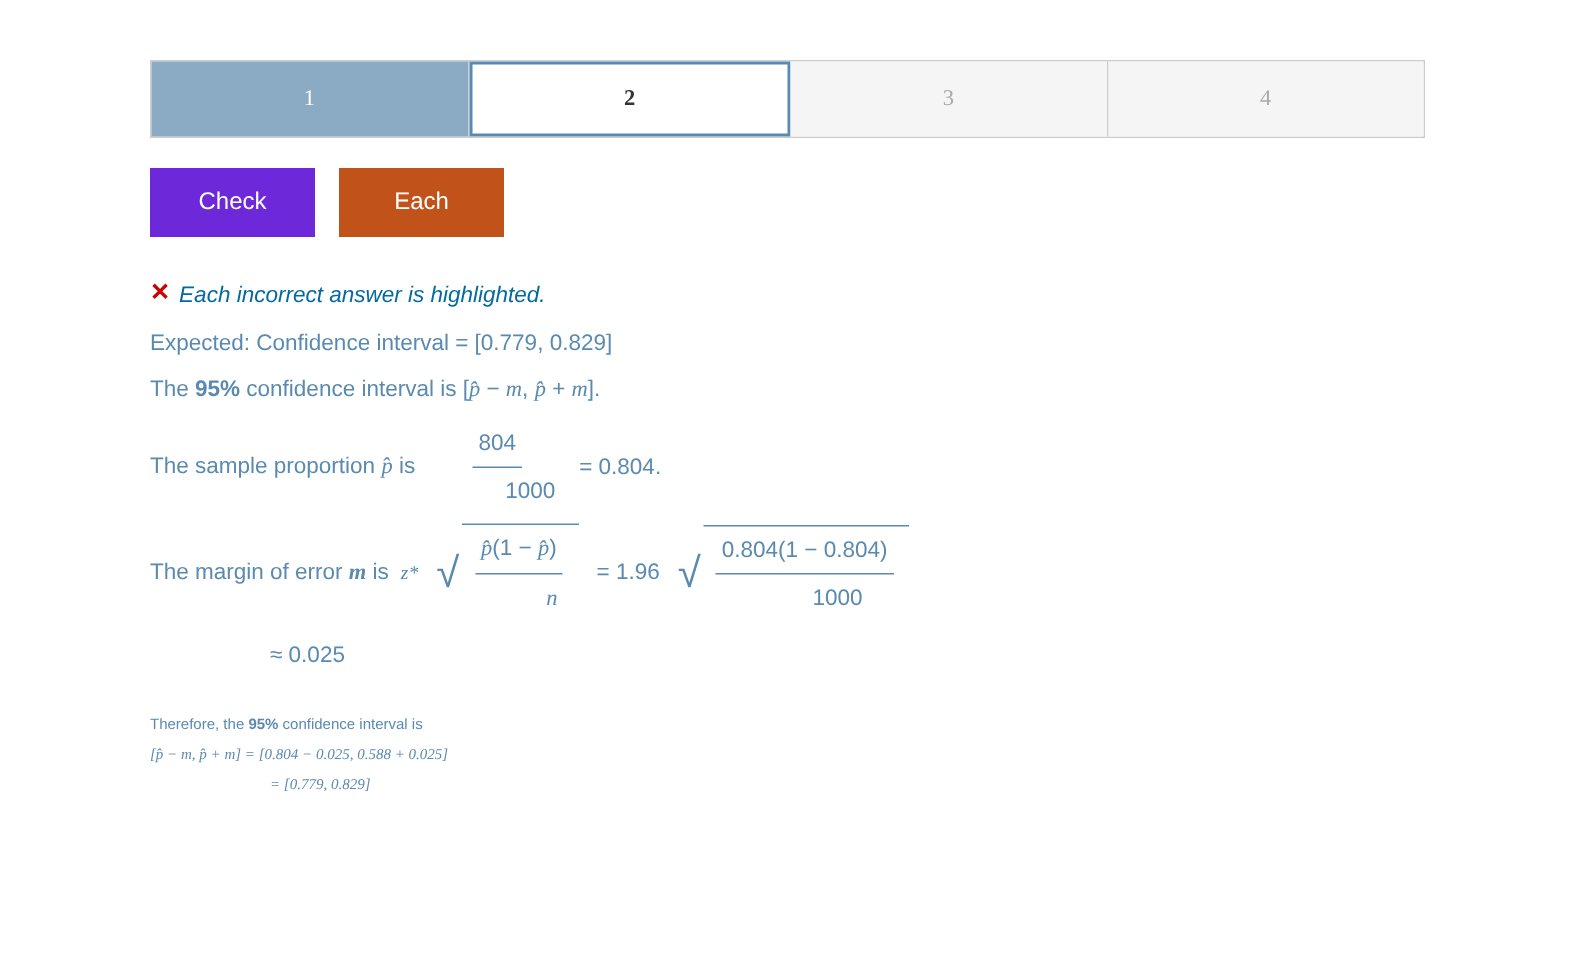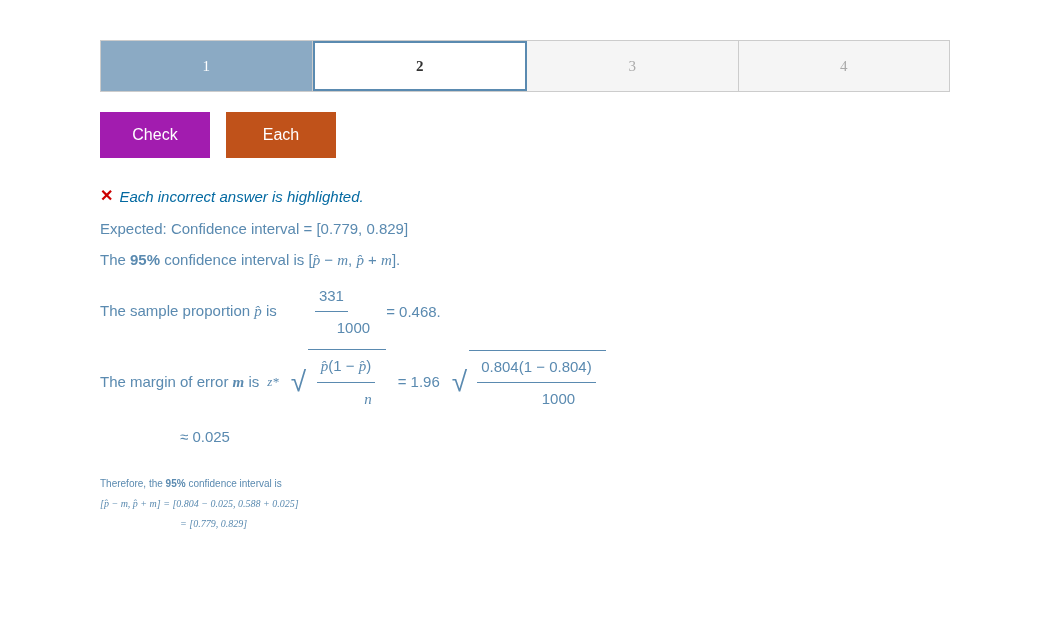--- a/index.html
+++ b/index.html
@@ -53,21 +53,21 @@
       color: #aaa;
     }
 
     
     .buttons {
       display: flex;
       gap: 16px;
       margin-bottom: 24px;
     }
     .btn-check {
-      background: #a21caf;
+      background: #6d28d9;
       color: #fff;
       border: none;
       padding: 6px 28px;
       font-size: 16px;
       cursor: pointer;
       min-width: 110px;
       font-family: Arial, sans-serif;
     }
     .btn-next {
       background: #c0521a;
@@ -214,24 +214,24 @@
       Expected: Confidence interval = [0.779, 0.829]
     </div>
 
     <div class="math-line">
       The <strong>95%</strong> confidence interval is [<span class="math-display">p̂</span> − <span class="math-display">m</span>, <span class="math-display">p̂</span> + <span class="math-display">m</span>].
     </div>
 
     <div class="math-block">
       <span>The sample proportion <span class="math-display">p̂</span> is</span>
       <span class="fraction">
-        <span class="num">331</span>
+        <span class="num">804</span>
         <span class="den">1000</span>
       </span>
-      <span>= 0.468.</span>
+      <span>= 0.804.</span>
     </div>
 
     <div class="math-block">
       <span>The margin of error <strong><span class="math-display">m</span></strong> is</span>
       <span class="math-display" style="vertical-align:super; font-size:13px;">z*</span>
       <span class="sqrt-wrapper">
         <span class="sqrt-symbol">√</span>
         <span class="sqrt-content">
           <span class="fraction">
             <span class="num"><span class="math-display">p̂</span>(1 − <span class="math-display">p̂</span>)</span>

